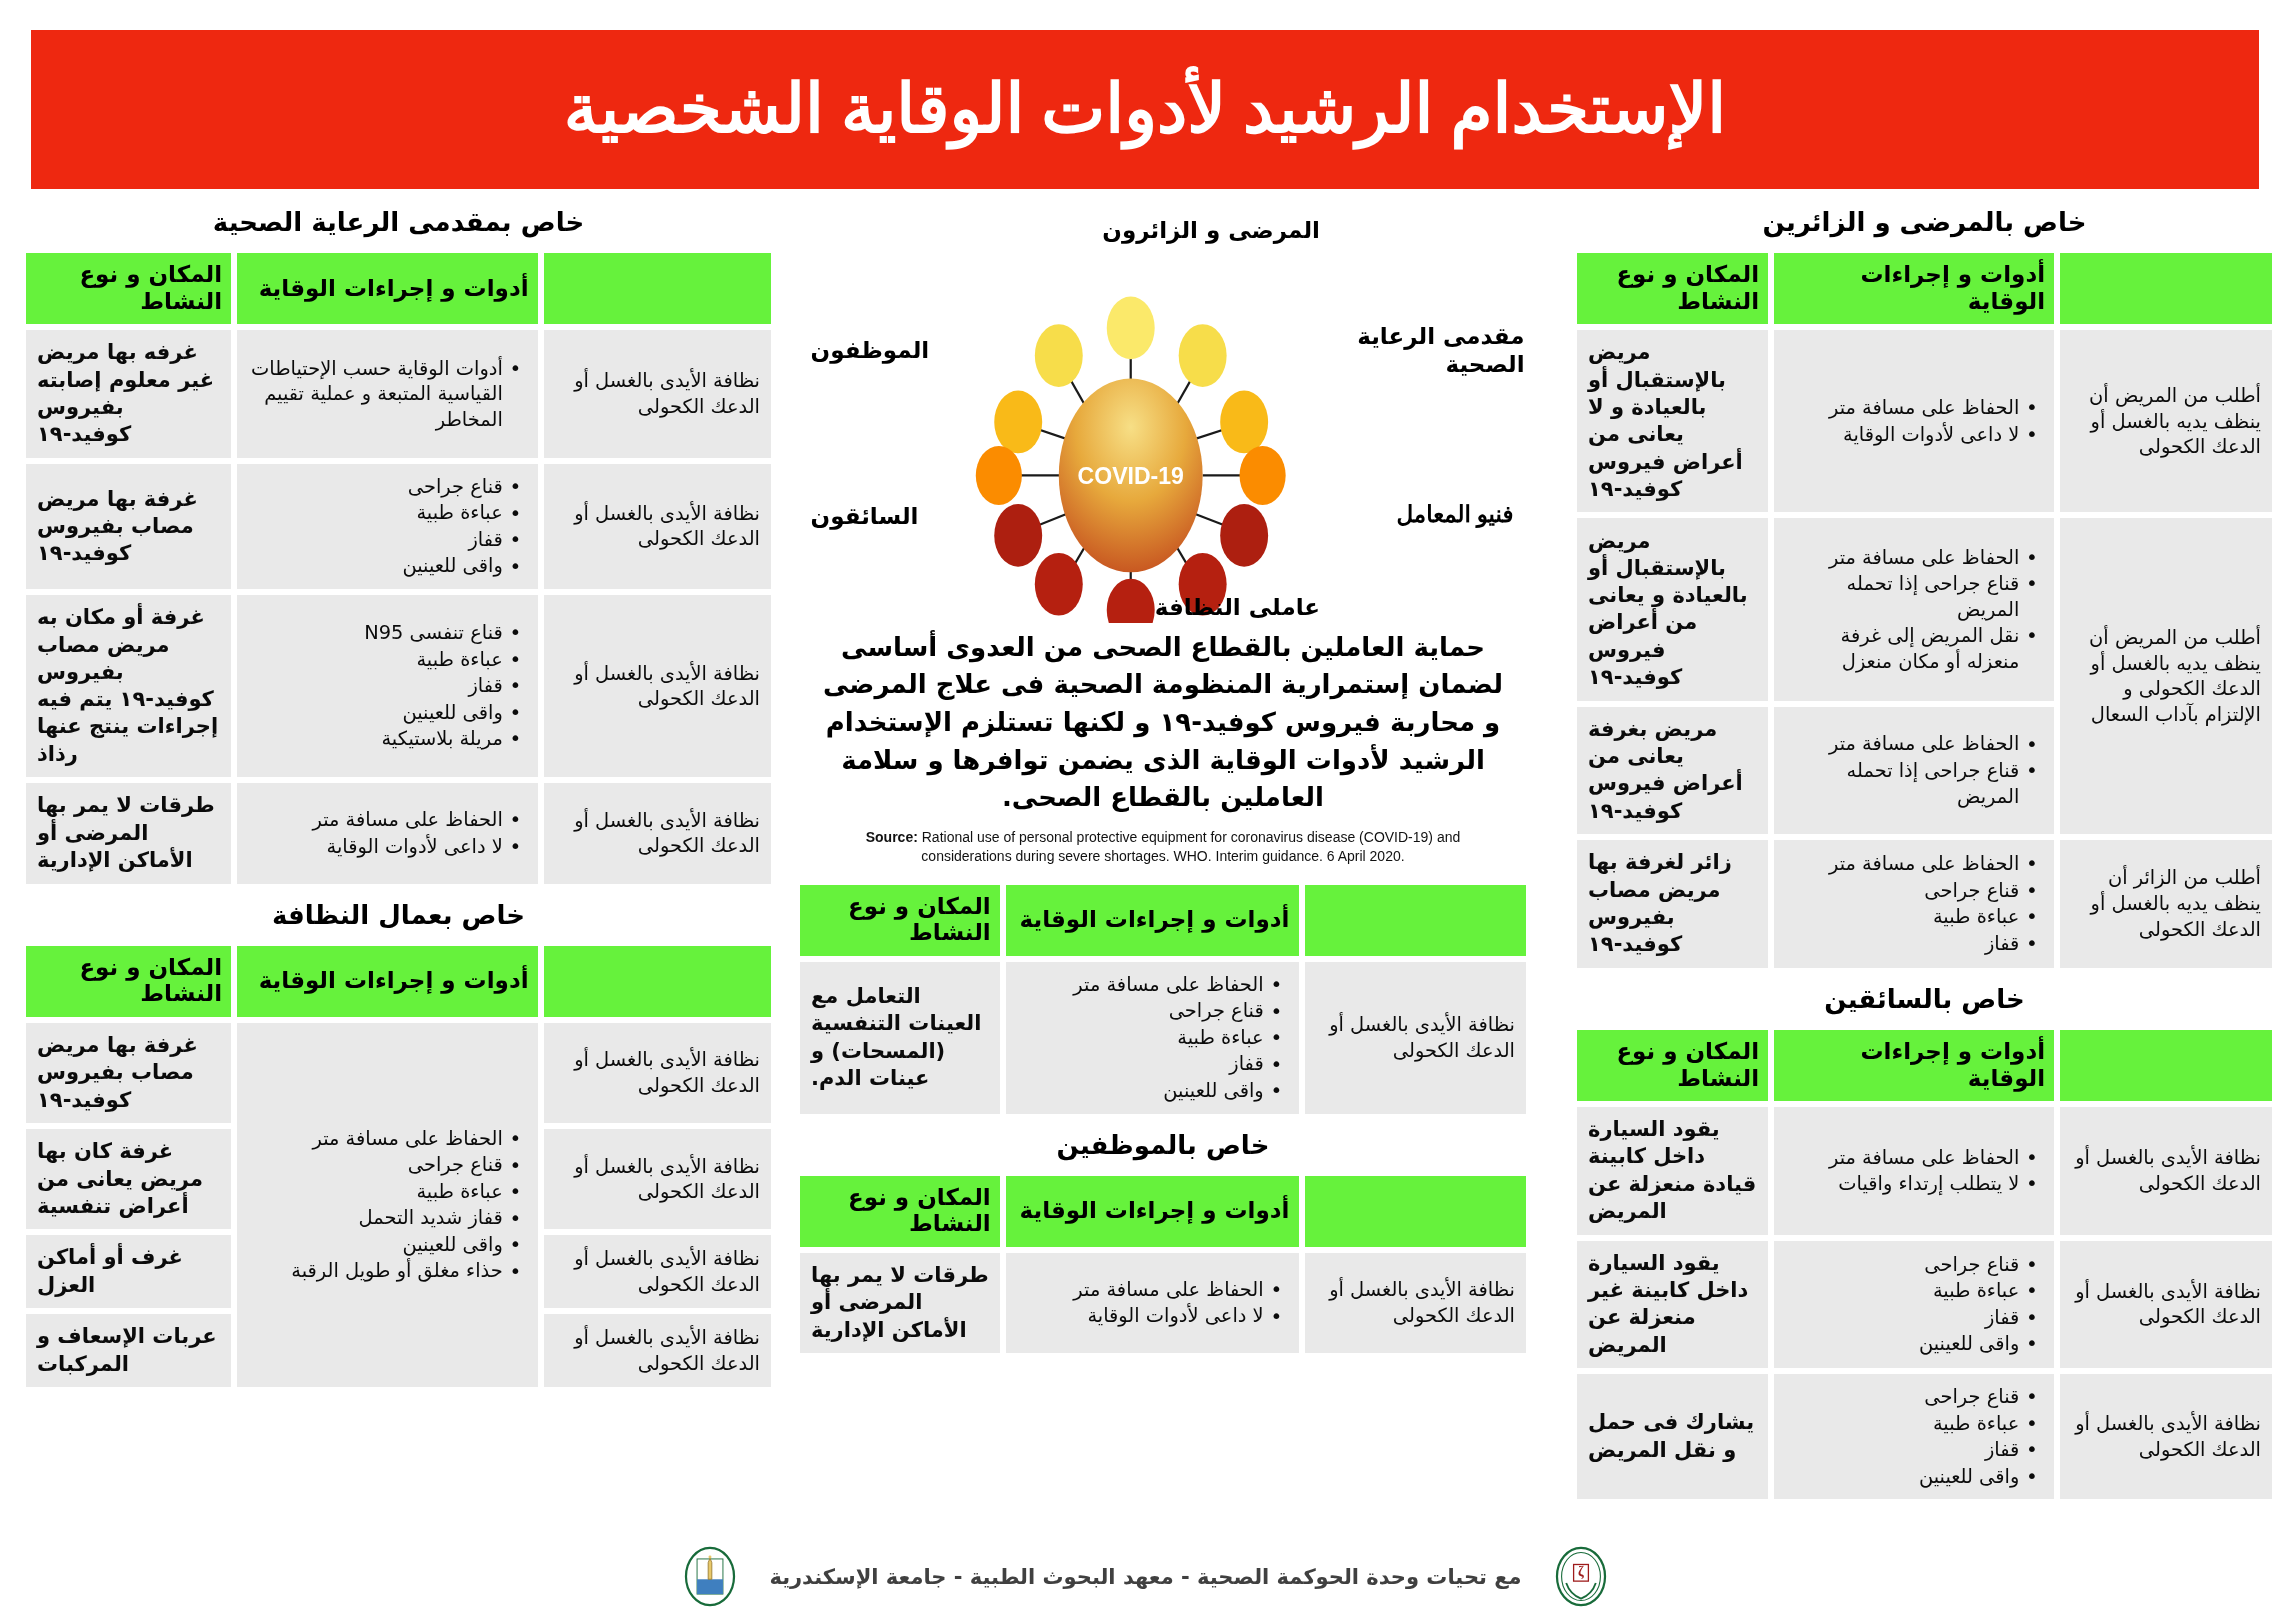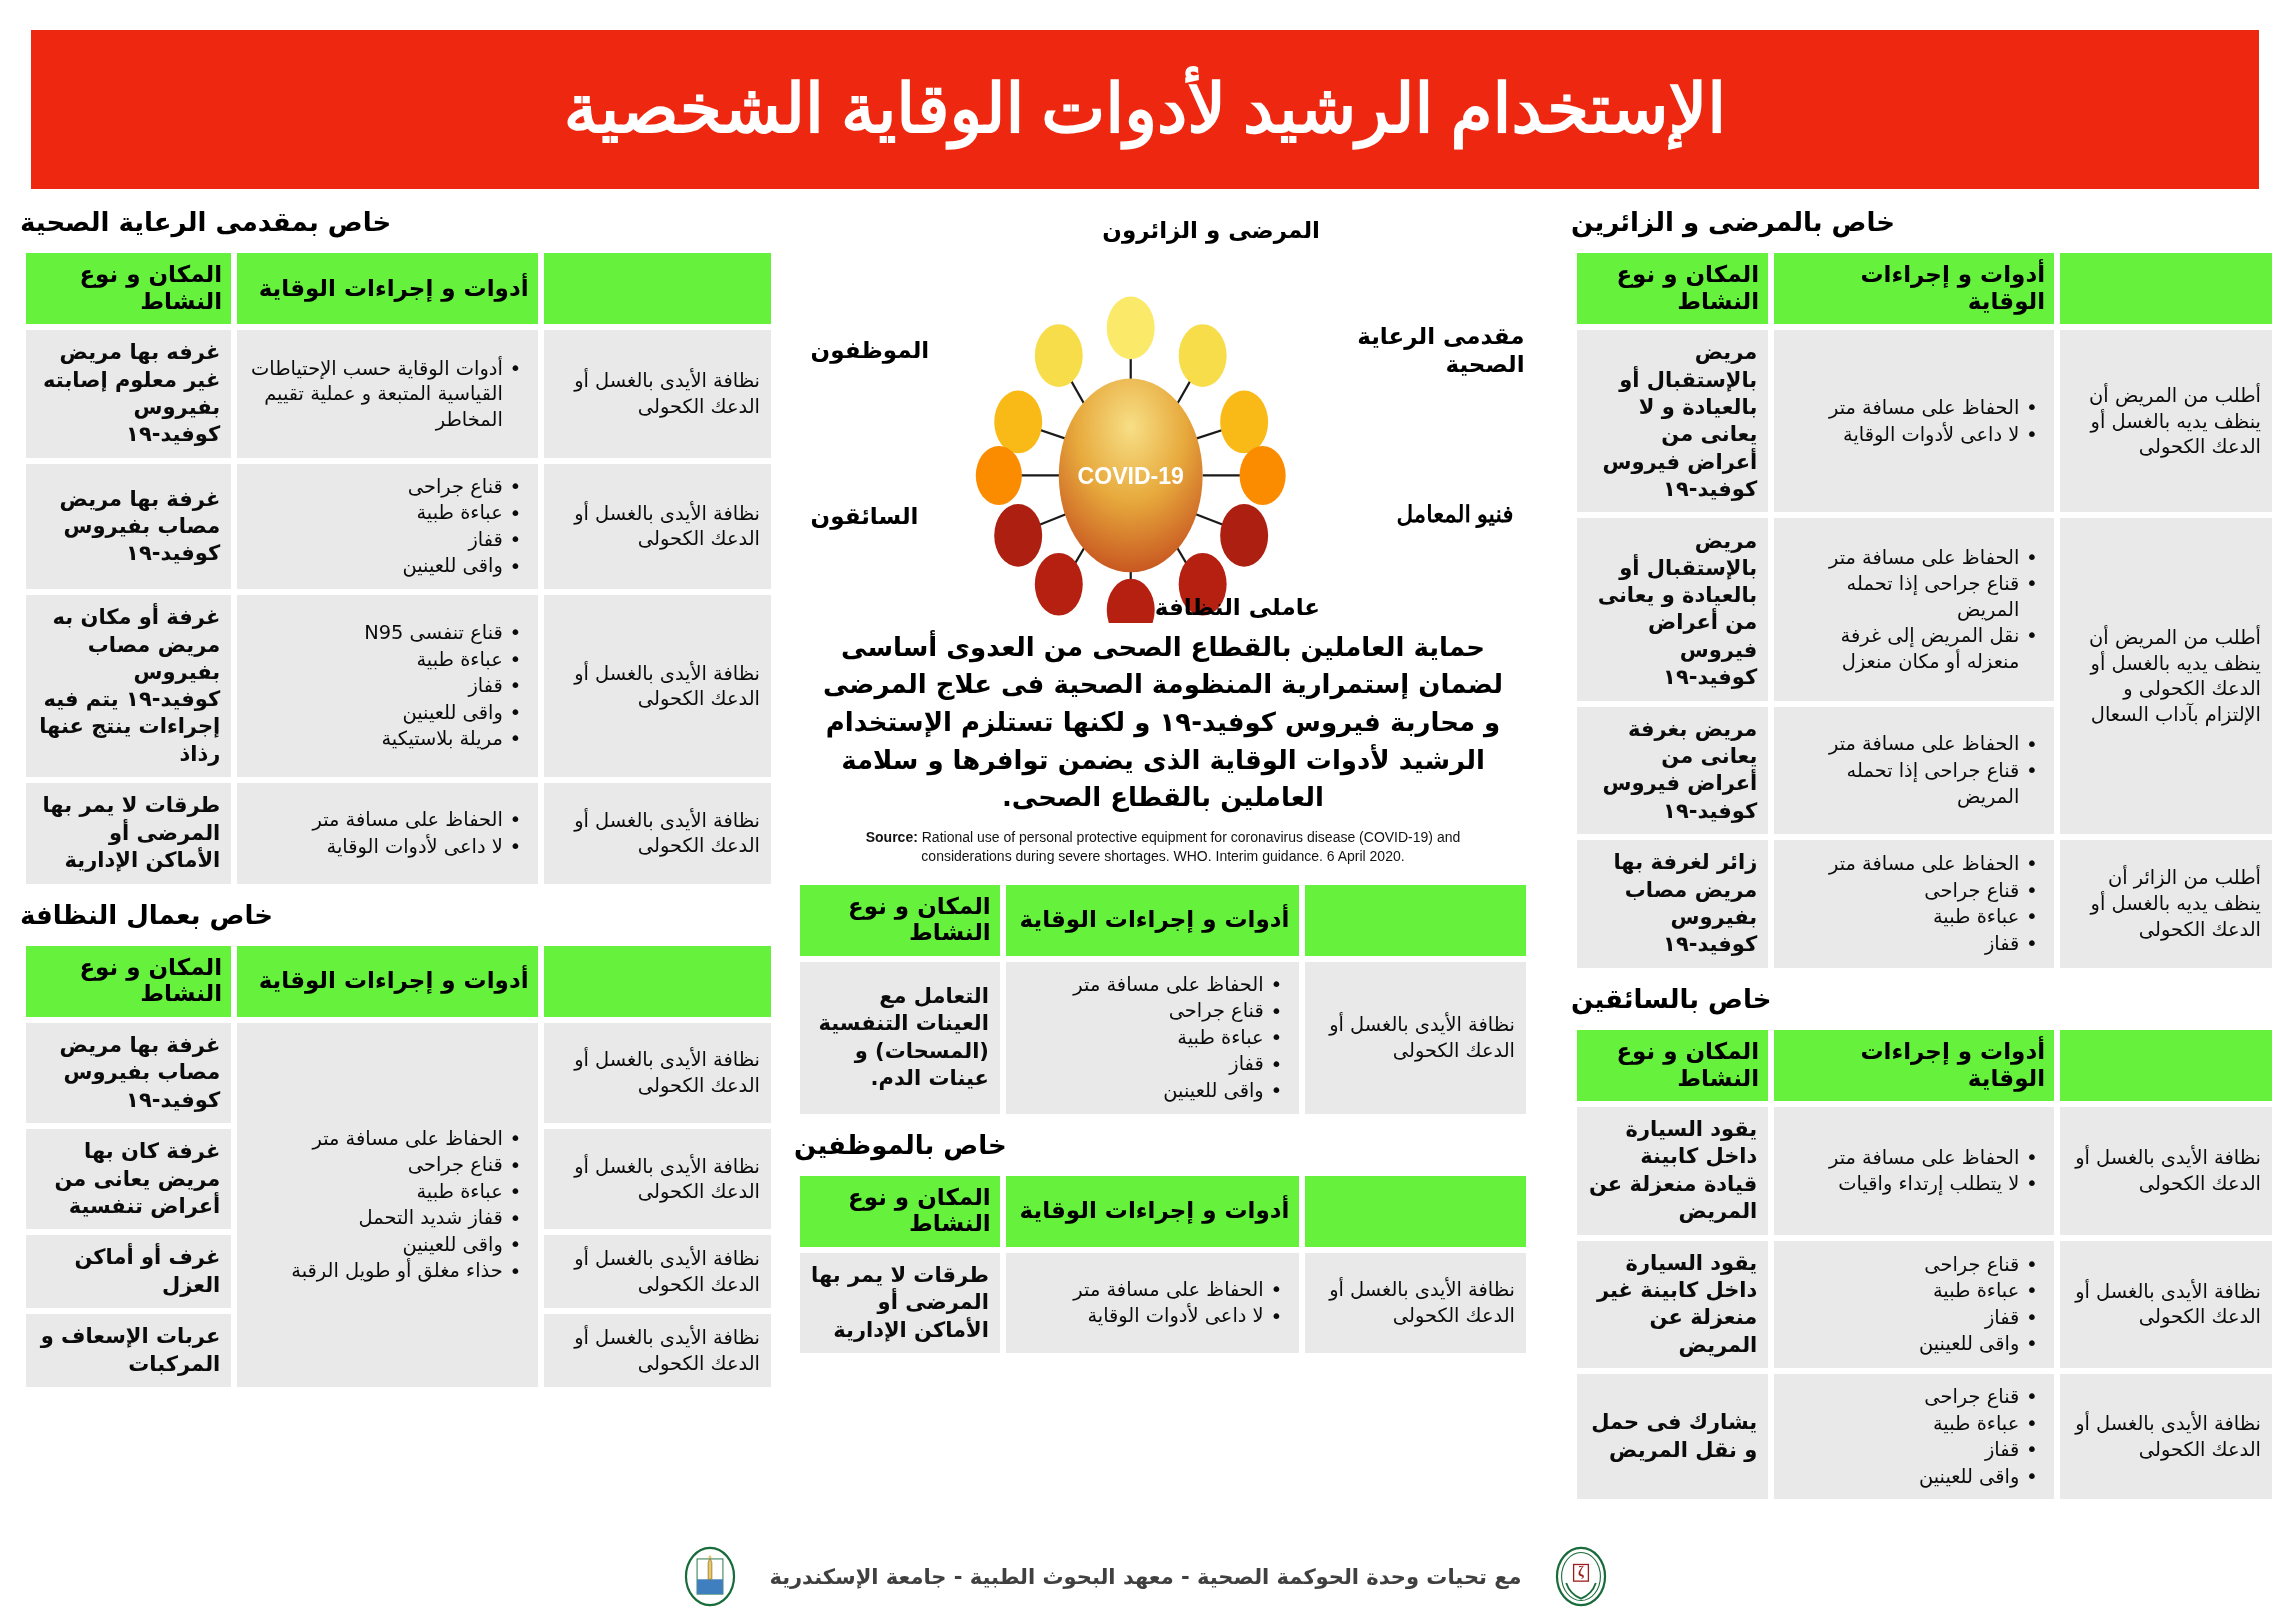--- a/index.html
+++ b/index.html
@@ -23,36 +23,36 @@
 
   
   .col{position:absolute;top:208px;}
   .col-left{left:20px;width:757px;}
   .col-center{left:794px;width:738px;}
   .col-right{left:1571px;width:707px;}
 
   
   .section{margin-bottom:11px;}
   .section-title{
-    text-align:left;font-size:26px;font-weight:bold;line-height:1.15;
+    text-align:center;font-size:26px;font-weight:bold;line-height:1.15;
     margin:0 0 9.2px 0;color:#000;
   }
   .tbl{width:100%;border-collapse:separate;border-spacing:6.5px 6.5px;table-layout:fixed;}
   .tbl th{
     background:#66f23c;color:#000;font-size:23px;font-weight:bold;
     padding:8.3px 9.2px 10px 9.2px;text-align:right;vertical-align:middle;
     line-height:1.15;
   }
   .tbl th.blank{background:#66f23c;}
   .tbl td{
     background:#e9e9e9;vertical-align:middle;padding:9.2px 11px;
     font-size:19.4px;line-height:1.32;
   }
   .tbl td.activity{
-    font-weight:bold;text-align:right;font-size:21px;line-height:1.3;
+    font-weight:bold;text-align:left;font-size:21px;line-height:1.3;
   }
   .tbl td.ppe{text-align:right;}
   .tbl td.hands{text-align:right;}
   ul.ppe-list{margin:0;padding:0 24px 0 0;list-style:none;}
   ul.ppe-list li{position:relative;margin:0.9px 0;}
   ul.ppe-list li:before{
     content:"•";position:absolute;right:-18.5px;top:-0.9px;font-size:20px;
   }
 
   

